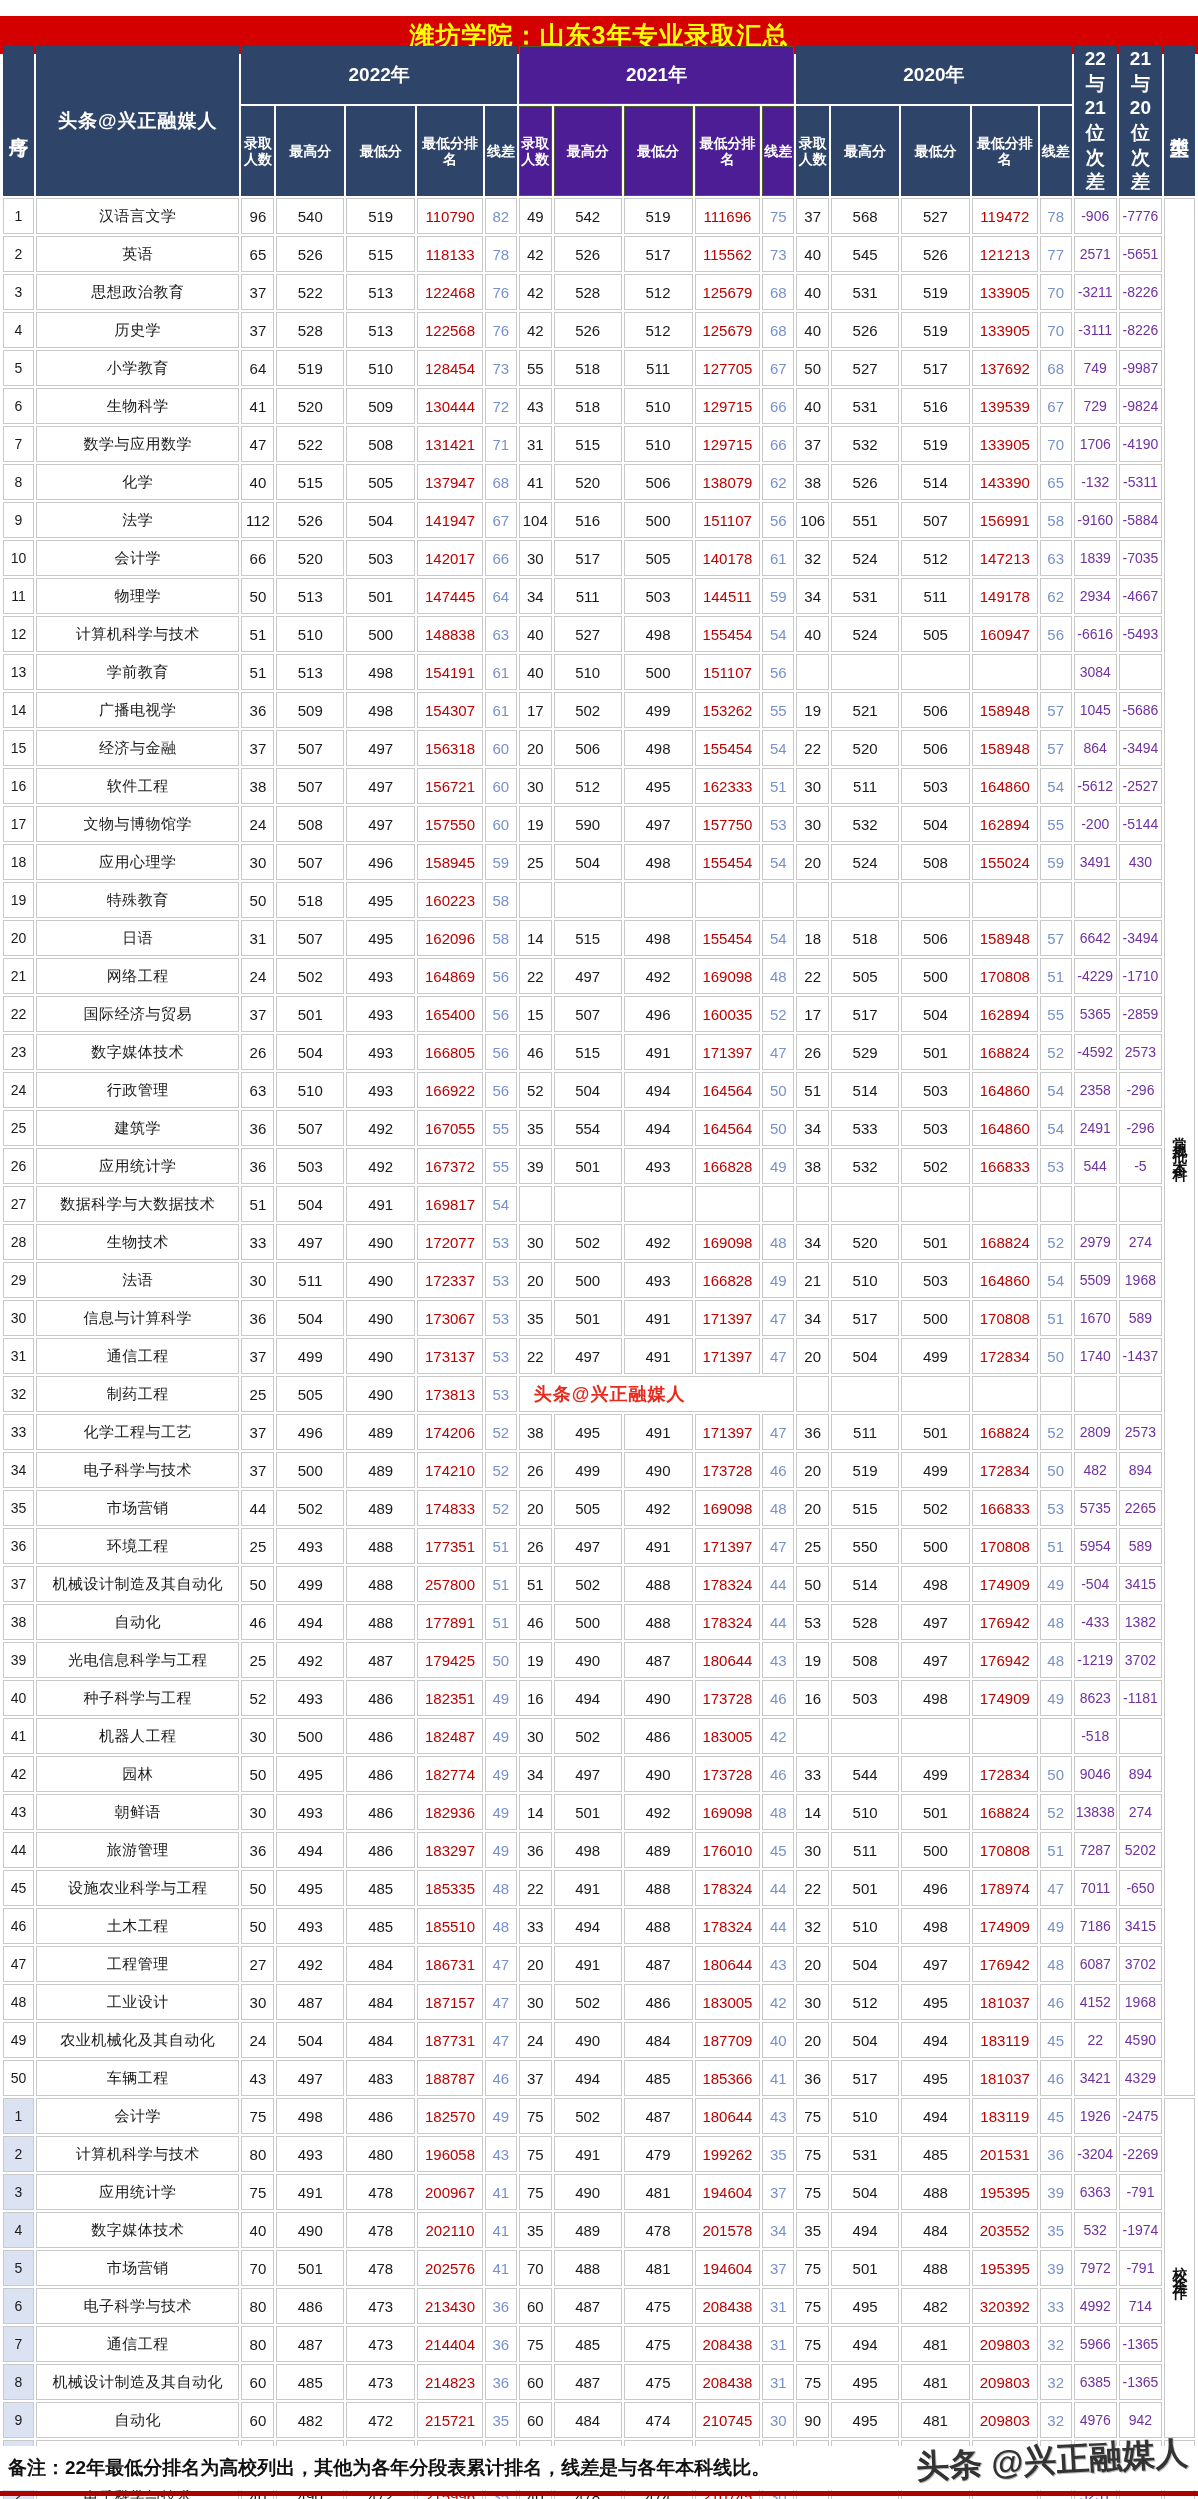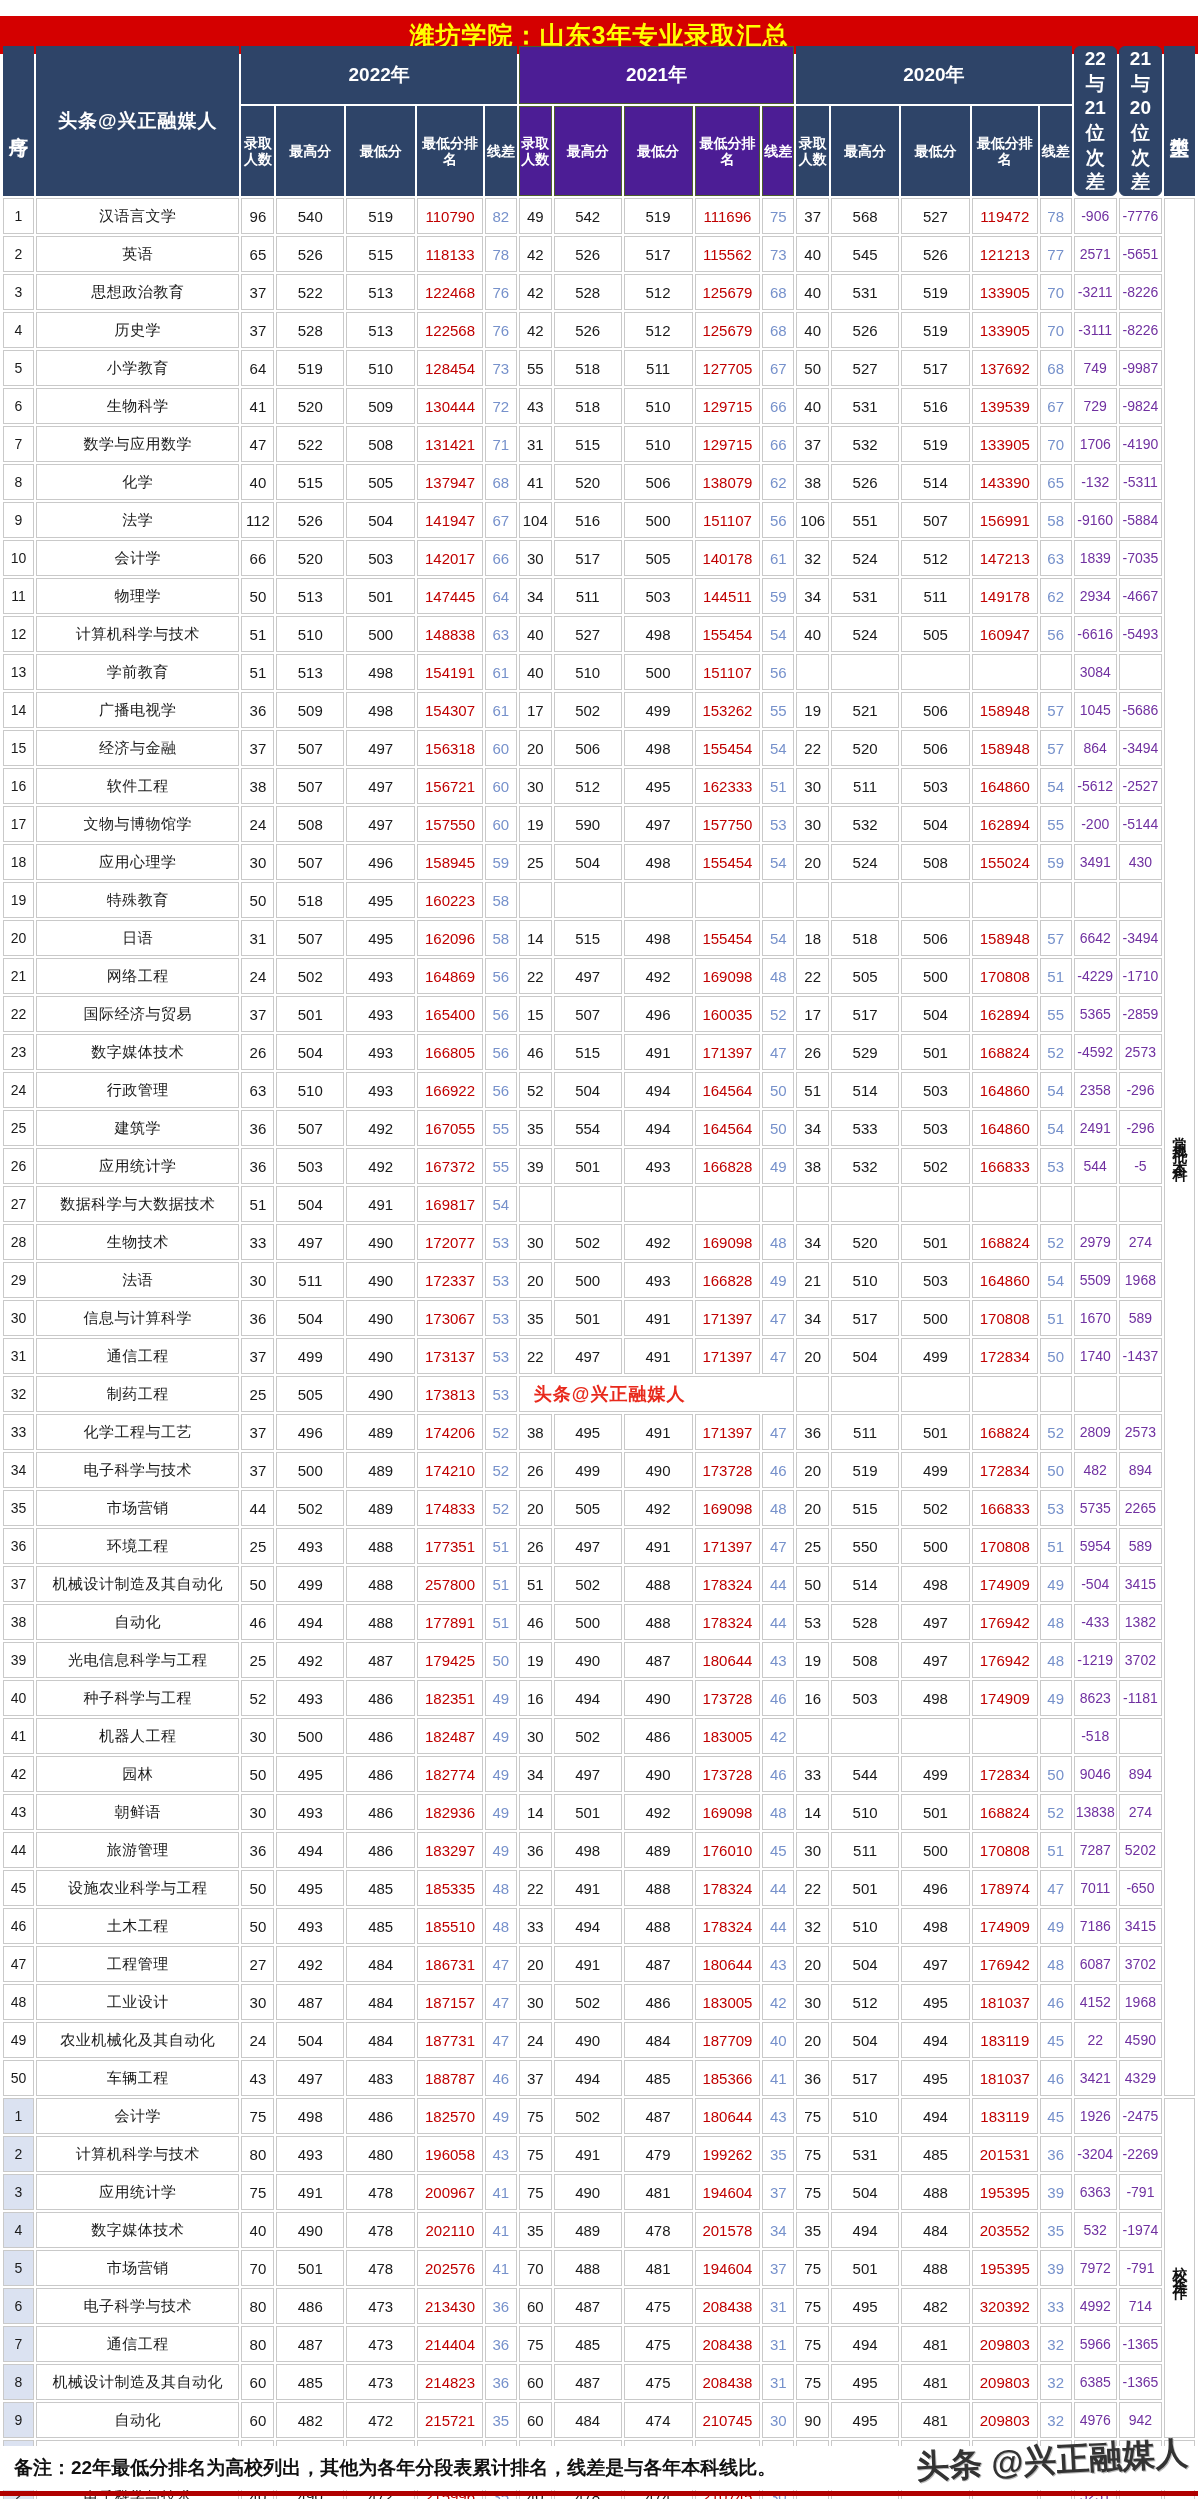--- a/index.html
+++ b/index.html
@@ -13,35 +13,35 @@
   #tablewrap{position:absolute;left:0;top:44px;width:1198px;}
   table{border-collapse:separate;border-spacing:2px;width:1196px;table-layout:fixed;margin-left:1px;}
   th,td{border:1px solid #c9c9c9;text-align:center;vertical-align:middle;overflow:hidden;padding:0;}
   thead th{background:#2e4468;color:#fff;font-weight:bold;border:1px solid #2e4468;}
   thead th.g21{background:#4c1d95;border-color:#4c5e2c;}
   tr.hdr1 th{height:30px;font-size:19px;}
   tr.hdr2 th{height:48px;font-size:14px;line-height:1.15;}
   th.vhead{font-size:15px;}
   th.vhead span{writing-mode:vertical-rl;letter-spacing:3px;}
   th.major-h{font-size:21px;letter-spacing:1px;}
-  th.diff-h{font-size:13px;line-height:1.3;word-break:break-all;padding:0 8px;border-radius:6px;}
+  th.diff-h{font-size:13px;line-height:1.3;word-break:break-all;padding:0 8px;}
   tbody td{background:#fff;height:34px;font-size:15px;color:#1a1a1a;}
   td.c-idx{font-size:14px;}
   td.c-idx.alt{background:#dbe2f1;}
   td.c-major{font-size:15px;letter-spacing:0.5px;}
   td.c-rank{color:#c00000;}
   td.c-gap{color:#7691cb;}
   td.c-pdiff{color:#7030a0;font-size:14px;}
   td.wm-cell{color:#e8291c;font-weight:bold;font-size:18px;text-align:left;padding-left:14px;letter-spacing:1px;}
   td.c-type{background:#fff;}
   td.c-type span{writing-mode:vertical-rl;font-weight:bold;font-size:15px;color:#111;letter-spacing:6px;}
   
   #noteband{position:absolute;left:0;top:2446px;width:1198px;height:44px;background:#fff;
             display:flex;align-items:center;}
-  #noteband span{font-size:19px;font-weight:bold;color:#111;padding-left:14px;}
+  #noteband span{font-size:19px;font-weight:bold;color:#111;padding-left:8px;}
   #redline{position:absolute;left:0;top:2491px;width:1198px;height:5px;background:#b00000;}
   
   #wm-footer{position:absolute;right:10px;top:2438px;font-size:33px;font-weight:bold;color:#333;
              transform:rotate(-3deg);text-shadow:1px 1px 0 #bbb;white-space:nowrap;}
 </style>
 </head>
 <body>
 
 <div id="page">
   <div id="banner">

